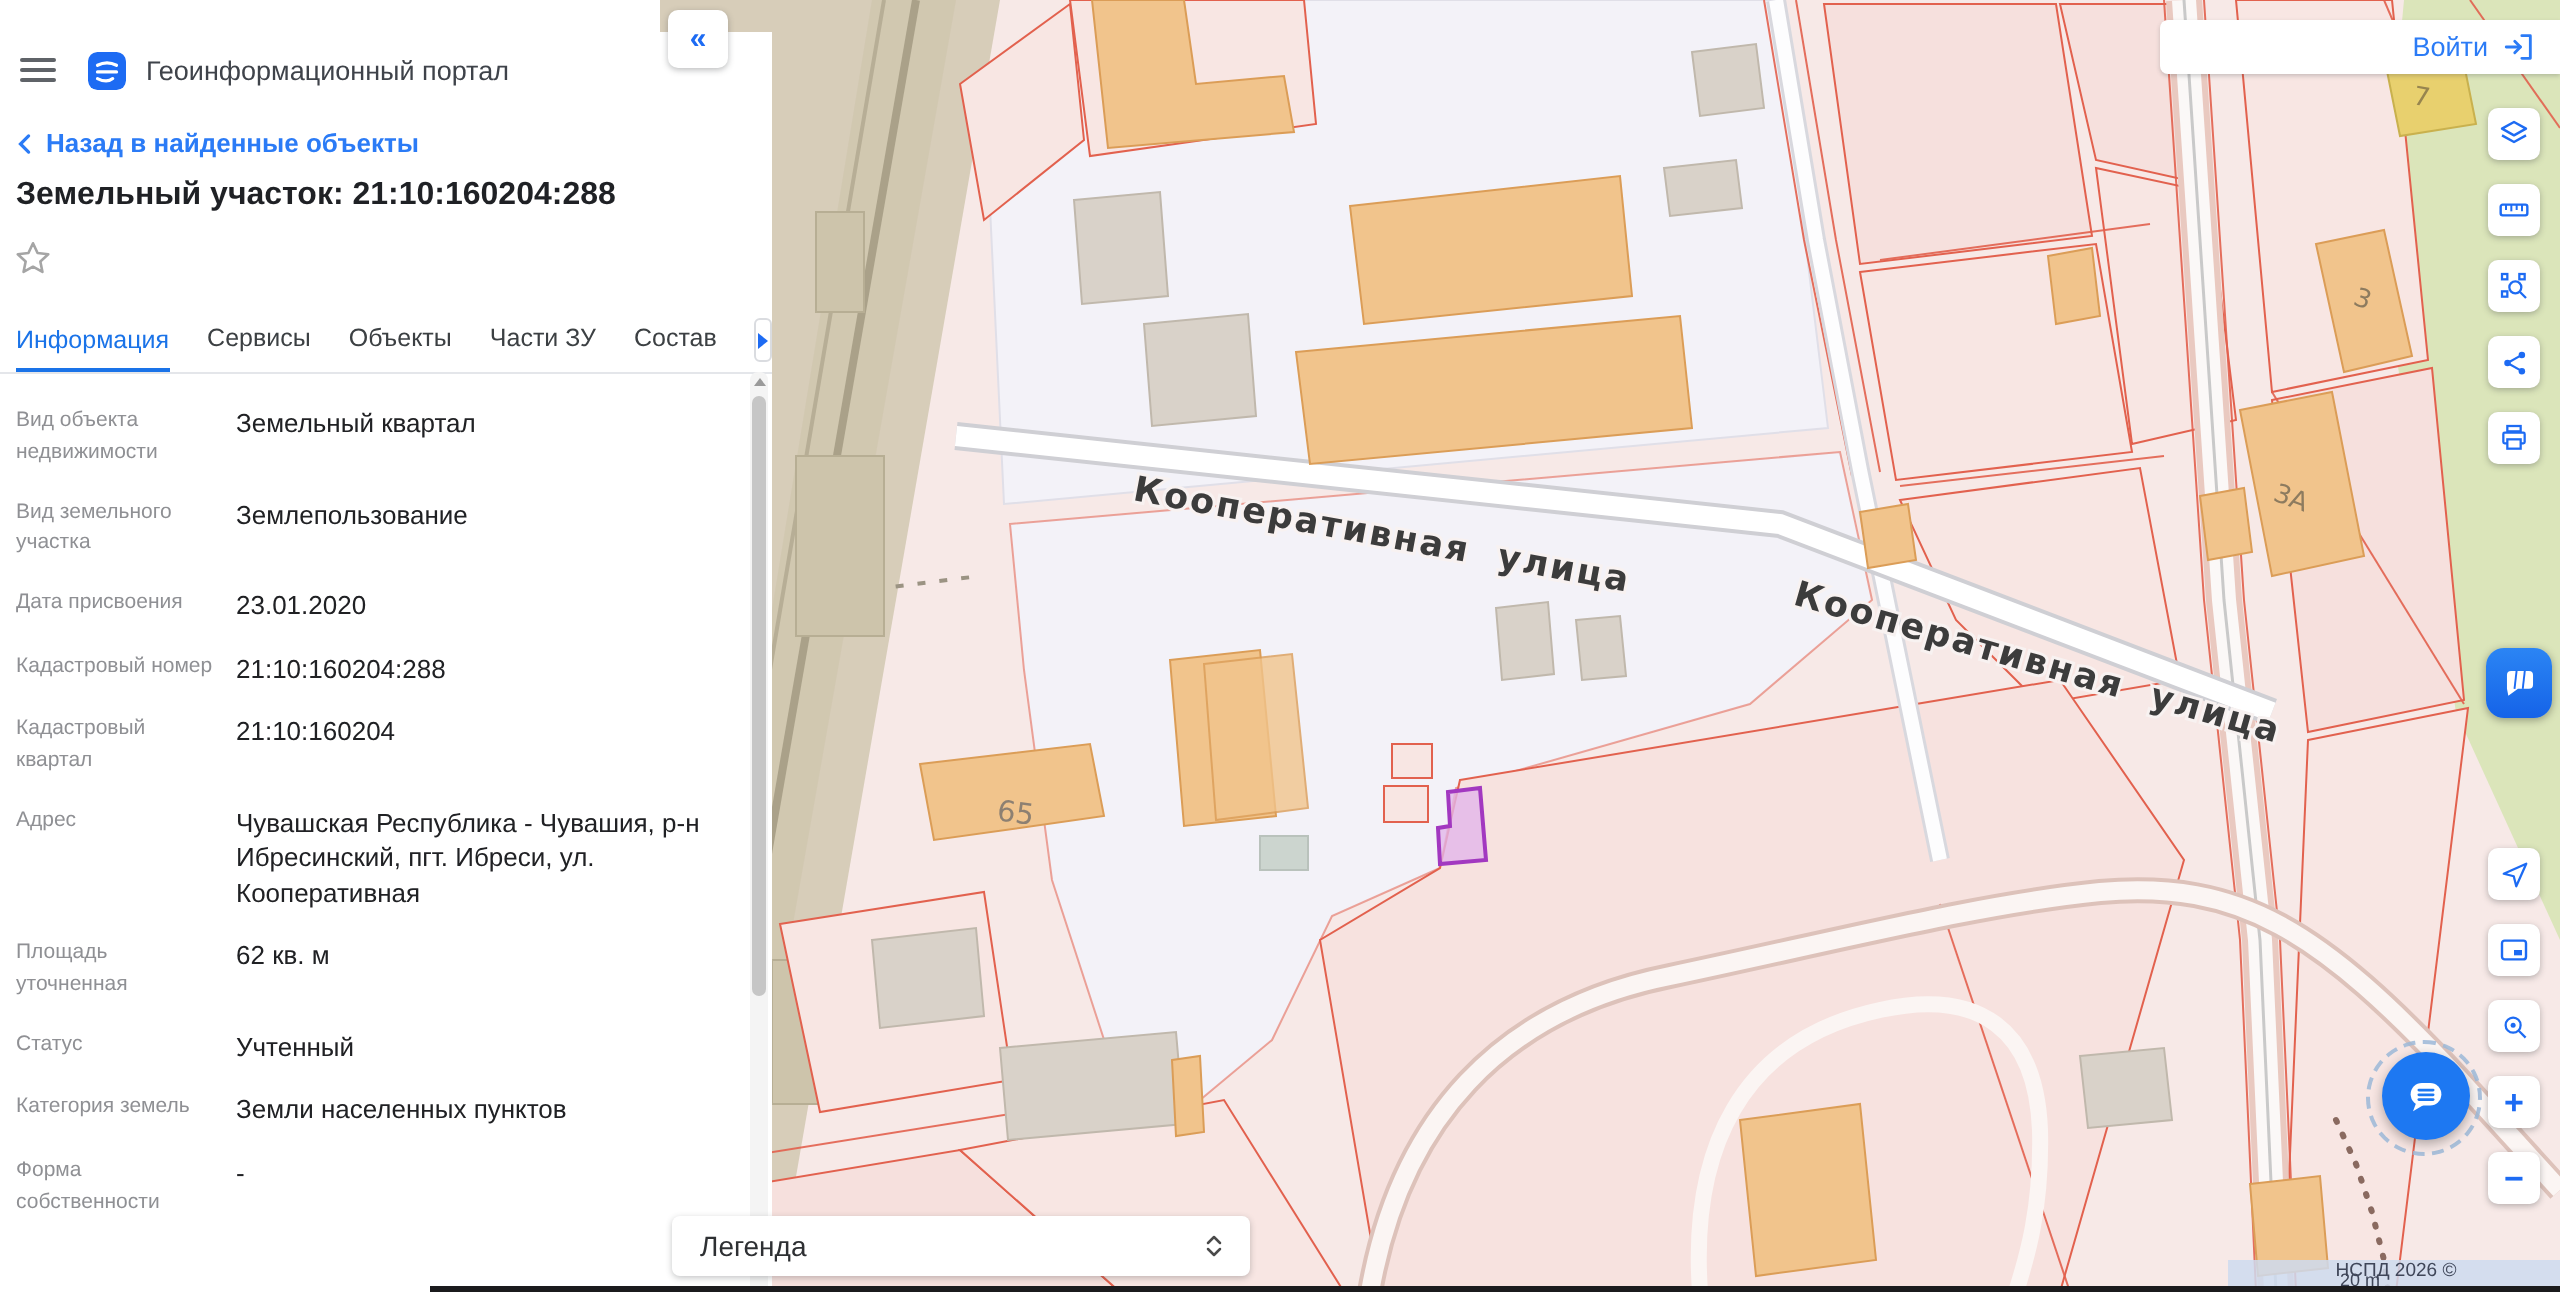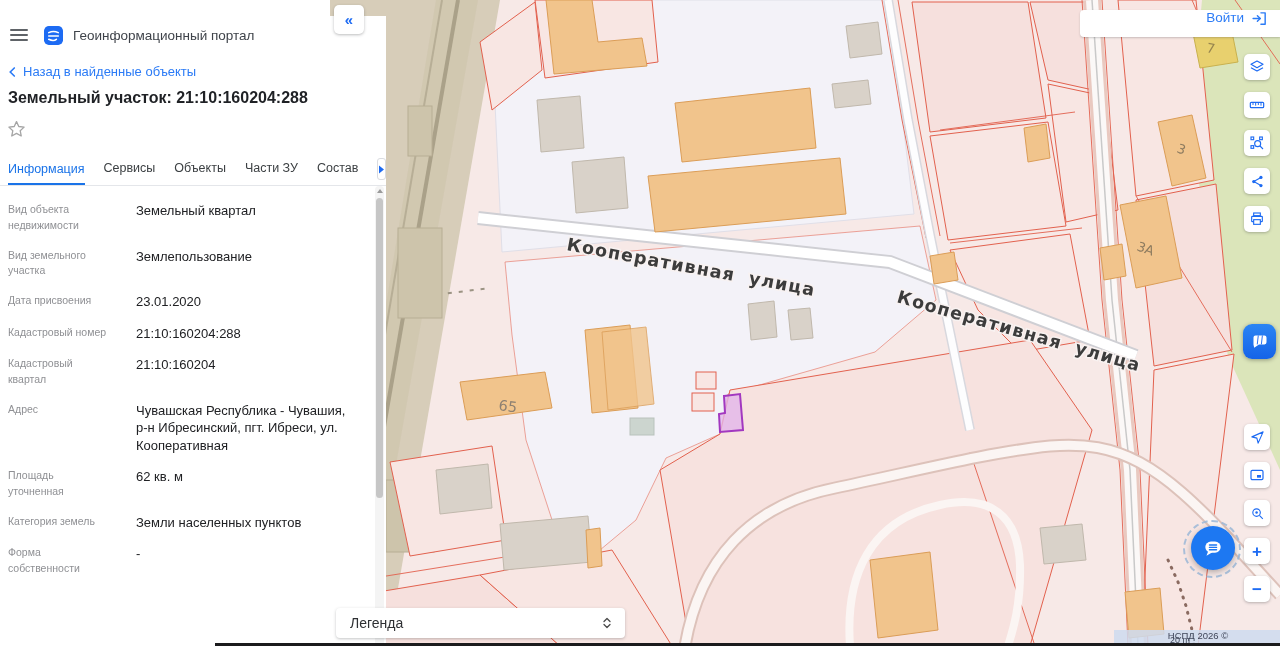--- a/index.html
+++ b/index.html
@@ -6,48 +6,48 @@
   .page{position:relative;width:1280px;height:646px;overflow:hidden;
         font-family:"Liberation Sans",sans-serif;background:#fff;}
 
   
   .sidebar{position:absolute;left:0;top:16px;width:386px;height:646px;background:#fff;z-index:20;}
   .sb-header{display:flex;align-items:center;height:38px;padding:0 10px;}
   .burger{width:18px;cursor:pointer;margin-right:16px;}
   .burger div{height:2px;background:#5f6368;margin:3px 0;border-radius:1px;}
   .logo{width:19px;height:19px;border-radius:4px;margin-right:10px;flex:0 0 auto;}
   .app-title{font-size:13.5px;color:#3f434a;}
-  .back-row{display:flex;align-items:center;gap:6px;padding:10px 8px 0 8px;cursor:pointer;}
+  .back-row{display:flex;align-items:center;gap:6px;padding:10px 8px 0 8px;cursor:pointer;font-weight:bold;}
   .back-link{font-size:13px;color:#2b7bf6;}
   .page-title{padding:10px 8px 0 8px;font-size:16px;font-weight:bold;color:#1f2125;}
   .star-row{padding:12px 8px 0 6px;}
   .tabs{display:flex;align-items:flex-end;gap:19px;padding:14px 8px 0 8px;border-bottom:1px solid #e4e6ea;}
   .tab{font-size:12.5px;color:#3c4043;padding-bottom:10px;cursor:pointer;white-space:nowrap;}
   .tab.active{color:#1a73e8;border-bottom:2.5px solid #1a73e8;padding-bottom:7.5px;text-align:center;}
   .tab-arrow{margin-left:auto;margin-bottom:5px;width:20px;height:20px;border:1px solid #dadce0;
              border-radius:3px;display:flex;align-items:center;justify-content:center;cursor:pointer;background:#fff;}
   .fields{padding:16px 30px 0 8px;}
-  .frow{display:grid;grid-template-columns:100px 1fr;column-gap:28px;margin-bottom:14px;}
+  .frow{display:grid;grid-template-columns:100px 1fr;column-gap:10px;margin-bottom:14px;}
   .flabel{font-size:10.5px;color:#8f9094;line-height:1.5;}
   .fvalue{font-size:13px;color:#202124;line-height:1.35;}
   .vscroll{position:absolute;right:2px;top:170px;bottom:6px;width:9px;background:#f4f4f4;border-radius:4px;}
   .vscroll .thumb{position:absolute;left:1px;top:12px;width:7px;height:300px;background:#c6c6c6;border-radius:4px;}
   .tri-up{position:absolute;top:3px;left:1.5px;width:0;height:0;border-left:3px solid transparent;
           border-right:3px solid transparent;border-bottom:4px solid #9a9a9a;}
   .tri-dn{position:absolute;bottom:3px;left:1.5px;width:0;height:0;border-left:3px solid transparent;
           border-right:3px solid transparent;border-top:4px solid #9a9a9a;}
 
   
   .map{position:absolute;left:330px;top:0;width:950px;height:646px;background:#f7e9e7;}
   .map svg.basemap{position:absolute;left:0;top:0;}
   .collapse-btn{position:absolute;left:4px;top:5px;width:30px;height:29px;background:#fff;border-radius:5px;
       box-shadow:0 1px 3px rgba(60,64,67,.35);display:flex;align-items:center;justify-content:center;
       color:#1d6bf3;font-size:15px;font-weight:bold;cursor:pointer;z-index:30;}
   .login-bar{position:absolute;right:0;top:10px;width:200px;height:27px;background:#fff;
-      border-radius:4px 0 0 4px;box-shadow:0 1px 2px rgba(60,64,67,.25);display:flex;
+      border-radius:4px 0 0 4px;box-shadow:0 1px 2px rgba(60,64,67,.25);display:flex;align-items:center;
       justify-content:flex-end;gap:7px;padding-right:12px;box-sizing:border-box;cursor:pointer;z-index:30;}
   .login-label{font-size:13.5px;color:#2b7bf6;}
   .mbtn{position:absolute;right:10px;width:26px;height:26px;background:#fff;border-radius:5px;
       box-shadow:0 1px 3px rgba(60,64,67,.35);display:flex;align-items:center;justify-content:center;
       cursor:pointer;z-index:30;}
   .mbtn.zoomtxt{font-size:17px;color:#1d6bf3;font-weight:bold;line-height:1;}
   .app-btn{position:absolute;right:4px;top:324px;width:33px;height:35px;border-radius:9px;
       background:linear-gradient(180deg,#2b85f4,#1563e8);box-shadow:0 1px 4px rgba(0,0,0,.35);
       display:flex;align-items:center;justify-content:center;cursor:pointer;z-index:30;}
   .fab{position:absolute;right:45px;top:526px;width:44px;height:44px;border-radius:50%;
@@ -391,20 +391,24 @@
       </div>
       <div class="frow">
         <span class="flabel">Адрес</span>
         <span class="fvalue">Чувашская Республика - Чувашия, р-н Ибресинский, пгт. Ибреси, ул. Кооперативная</span>
       </div>
       <div class="frow">
         <span class="flabel">Площадь уточненная</span>
         <span class="fvalue">62 кв. м</span>
       </div>
       <div class="frow">
+        <span class="flabel">Статус</span>
+        <span class="fvalue">Учтенный</span>
+      </div>
+      <div class="frow">
         <span class="flabel">Категория земель</span>
         <span class="fvalue">Земли населенных пунктов</span>
       </div>
       <div class="frow">
         <span class="flabel">Форма собственности</span>
         <span class="fvalue">-</span>
       </div>
 
     </div>
 

